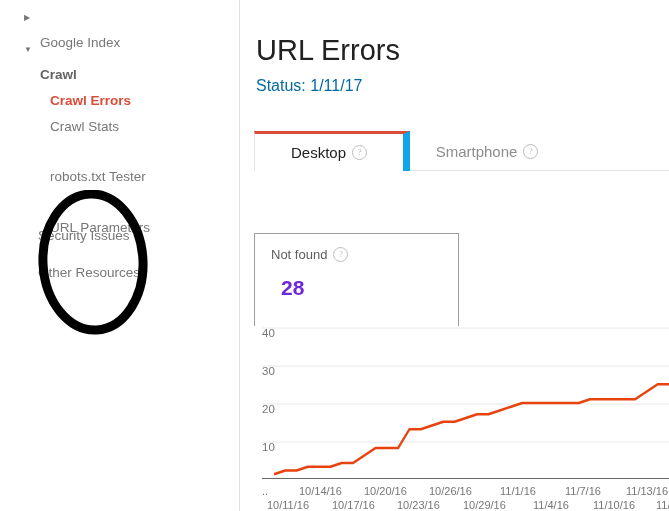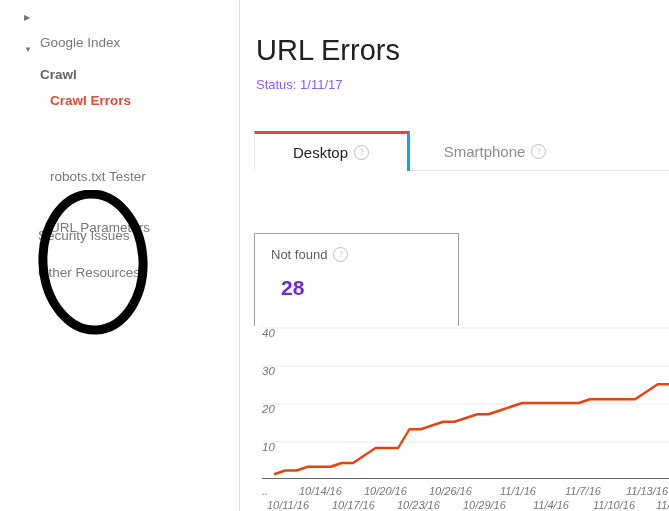--- a/index.html
+++ b/index.html
@@ -82,22 +82,22 @@
     left: 16px; top: 34px;
     font-size: 29px;
     color: #212121;
     font-weight: normal;
     letter-spacing: 0px;
     white-space: nowrap;
   }
   #status-line {
     position: absolute;
     left: 16px; top: 77px;
-    font-size: 13px;
-    color: #8b5cf6;
+    font-size: 16px;
+    color: #0369a1;
     white-space: nowrap;
   }
 
   
   #tabs {
     position: absolute;
     left: 14px; top: 131px;
     height: 40px;
     width: 415px;
   }
@@ -119,26 +119,26 @@
     font-size: 15px;
     white-space: nowrap;
   }
   .tab .tab-label { }
   .tab.active {
     left: 0;
     width: 156px;
     color: #212121;
     border-top: 3px solid #dd4b39;
     border-left: 1px solid #e4e4e4;
-    border-right: 3px solid #0ea5e9;
+    border-right: 7px solid #0ea5e9;
     background: #fff;
     z-index: 3;
   }
   .tab.inactive {
-    left: 156px;
+    left: 148px;
     width: 170px;
     color: #8d8d8d;
     z-index: 2;
   }
   .help-icon {
     display: inline-block;
     width: 13px; height: 13px;
     border: 1px solid #bdbdbd;
     border-radius: 50%;
     color: #bdbdbd;
@@ -188,21 +188,20 @@
     pointer-events: none;
     z-index: 20;
   }
 
   
   #chart {
     position: absolute;
     left: 12px; top: 320px;
     width: 417px;
     height: 190px;
-    font-style: italic;
   }
   #chart svg { display: block; }
   .gridline { stroke: #e8e8e8; stroke-width: 1; }
   .axisline { stroke: #666666; stroke-width: 1; }
   .ytick {
     font-family: "Liberation Sans", sans-serif;
     font-size: 11.5px;
     fill: #767676;
   }
   .xtick {
@@ -237,20 +236,25 @@
         <span class="tri">▼</span>
         <span class="label">Crawl</span>
       </div>
     </div>
 
     <div class="nav-group" style="top:64px;">
       <div class="nav-row sub active">
         <span class="label">Crawl Errors</span>
       </div>
     </div>
+    <div class="nav-group" style="top:90px;">
+      <div class="nav-row sub">
+        <span class="label">Crawl Stats</span>
+      </div>
+    </div>
     <div class="nav-group" style="top:140px;">
       <div class="nav-row sub">
         <span class="label">robots.txt Tester</span>
       </div>
     </div>
     <div class="nav-group" style="top:191px;">
       <div class="nav-row sub">
         <span class="label">URL Parameters</span>
       </div>
     </div>

